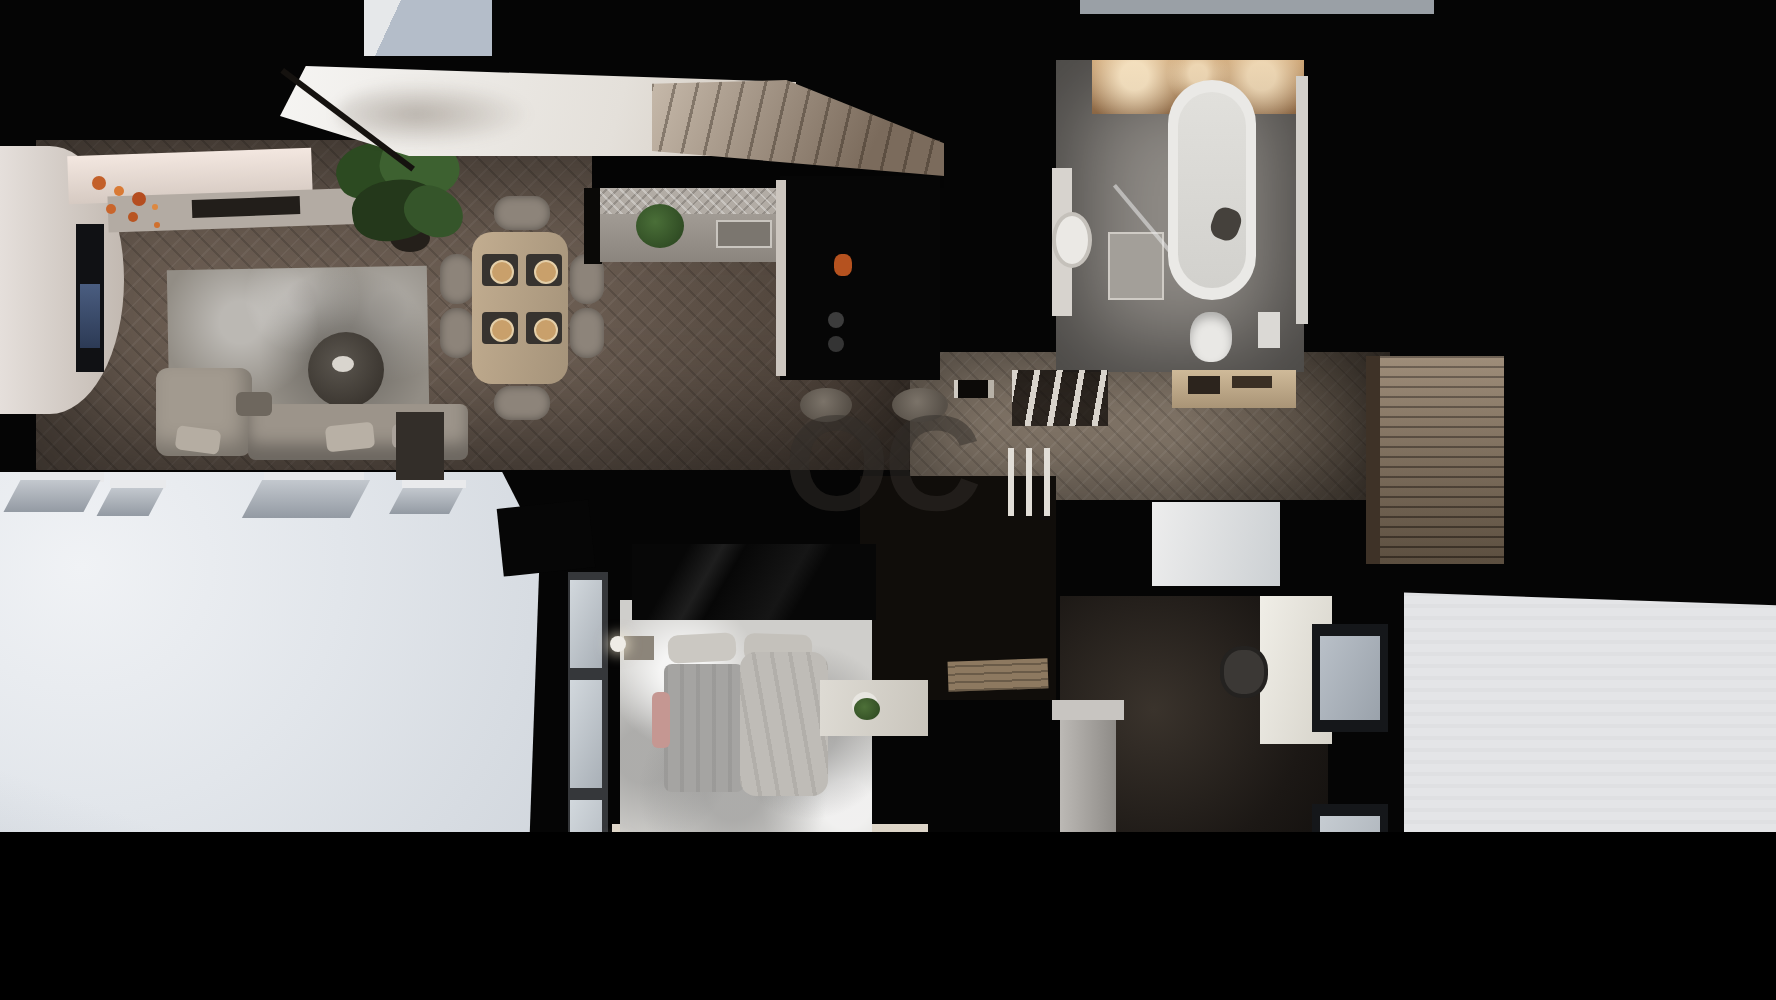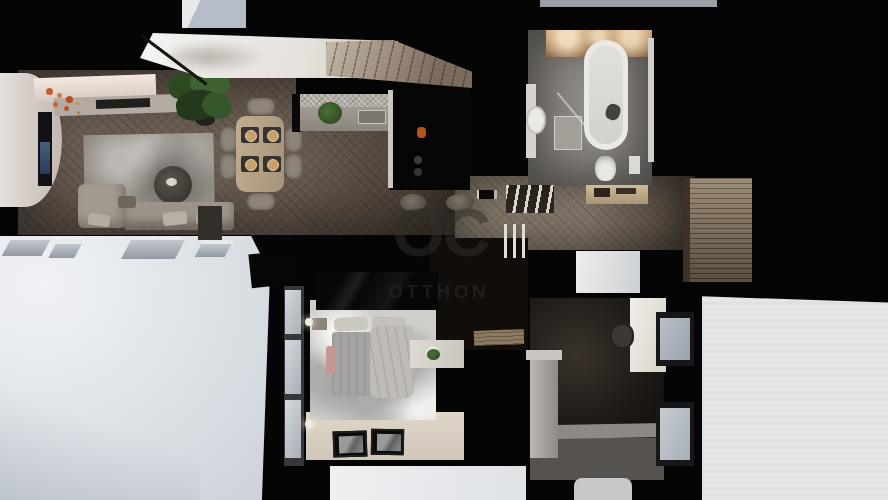--- a/index.html
+++ b/index.html
@@ -1,16 +1,16 @@
 <!DOCTYPE html>
 <html style="--canvas_black: #050505; --wood_floor: #6b5d52; --hall_floor: #877a6c; --rug_gray: #928d85; --sofa_beige: #9c948a; --chair_beige: #8d847a; --dining_wood: #a5937a; --terrace_white: #e2e6eb; --exterior_white: #e4e5e7; --bath_floor: #8f8b86; --tub_white: #eae9e6; --bed_rug_white: #cfcecb; --bedroom_floor: #ded6c9; --sky_gray: #b4bdc9; --plant_green: #3d6130; --flower_orange: #c3602a; --slat_wood: #8d7962; --watermark_gray: rgba(50,45,41,0.5);"><head>
 <meta charset="utf-8">
 <style>
   html,body{margin:0;padding:0;background:#000;}
-  #canvas{position:relative;width:888px;height:500px;overflow:hidden;
+  #canvas{position:relative;width:888px;height:416px;overflow:hidden;
           background:var(--canvas_black,#050505);
           font-family:"Liberation Sans", sans-serif;}
   #canvas div{position:absolute;box-sizing:border-box;}
   .mottle{background-image:
       radial-gradient(circle at 28% 38%, rgba(255,255,255,.38) 0 10%, transparent 38%),
       radial-gradient(circle at 68% 62%, rgba(0,0,0,.20) 0 14%, transparent 44%),
       radial-gradient(circle at 52% 20%, rgba(255,255,255,.30) 0 9%, transparent 33%),
       radial-gradient(circle at 85% 30%, rgba(255,255,255,.22) 0 8%, transparent 30%);}
 
   
@@ -403,15 +403,14 @@
   <div id="study-desk"></div>
   <div id="study-chair"></div>
   <div id="study-win1" class="win-frame">
     <div class="glass"></div>
   </div>
   <div id="study-win2" class="win-frame">
     <div class="glass"></div>
   </div>
 
   <div id="wm-oc" class="wm">OC</div>
-  <div id="wm-l1" class="wm">OTTHON</div>
 
 </div>
 
 </body></html>

